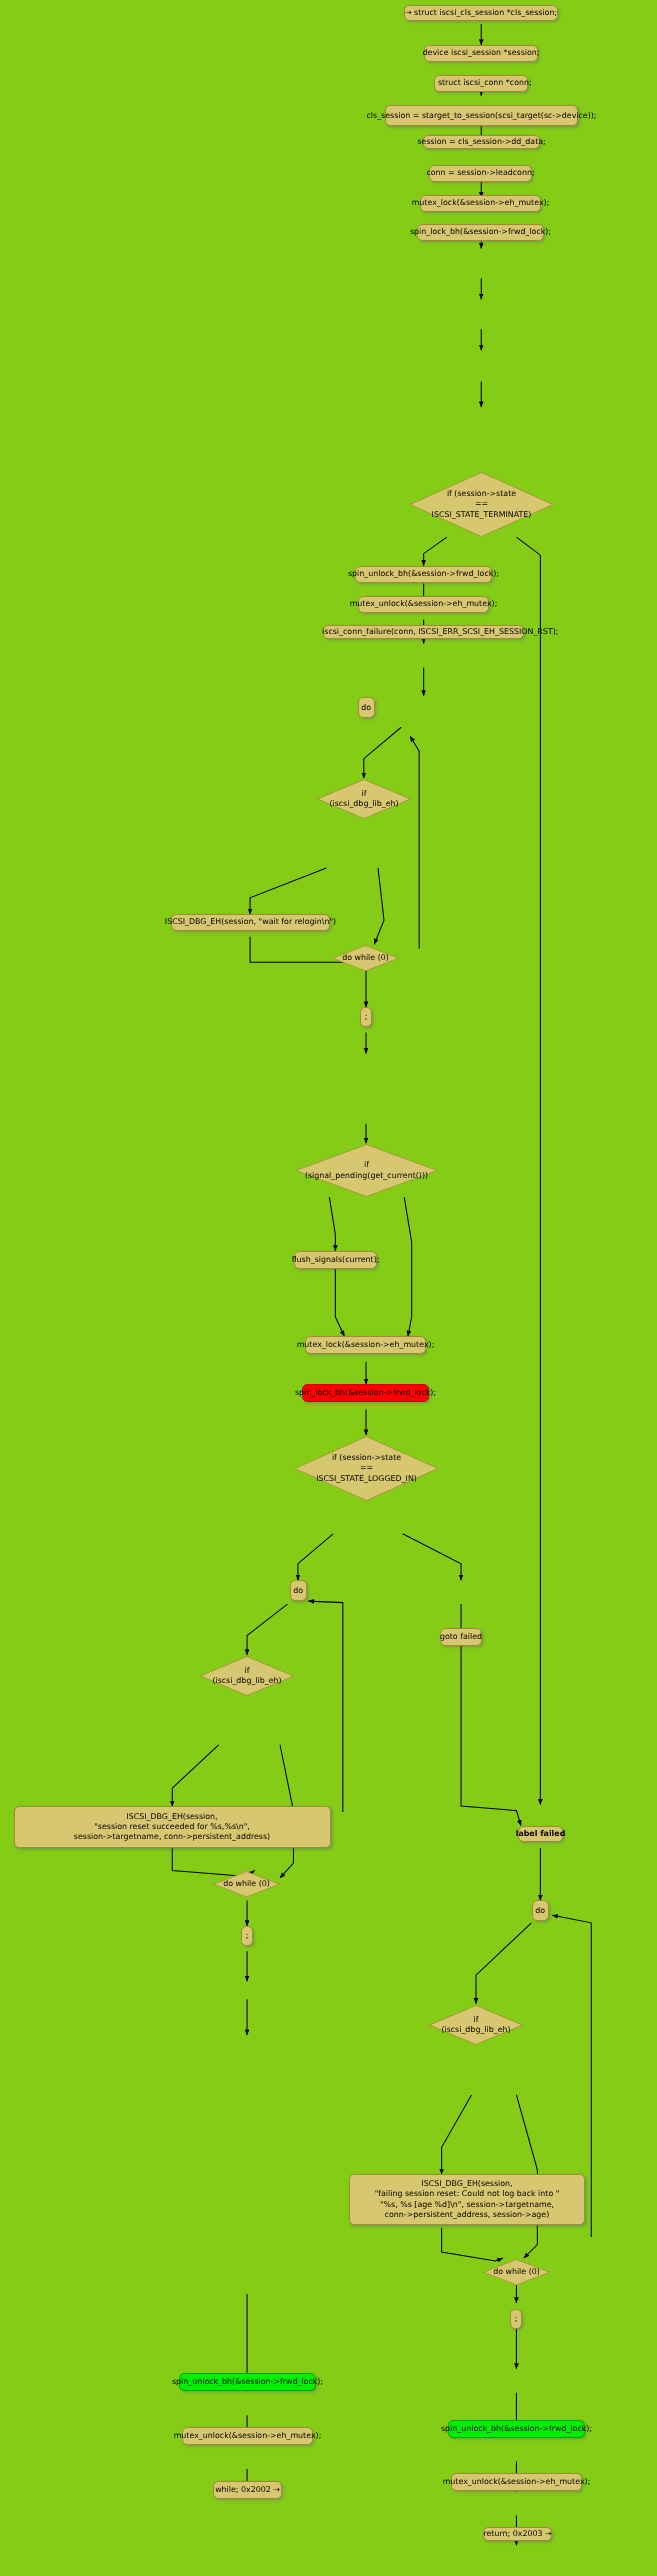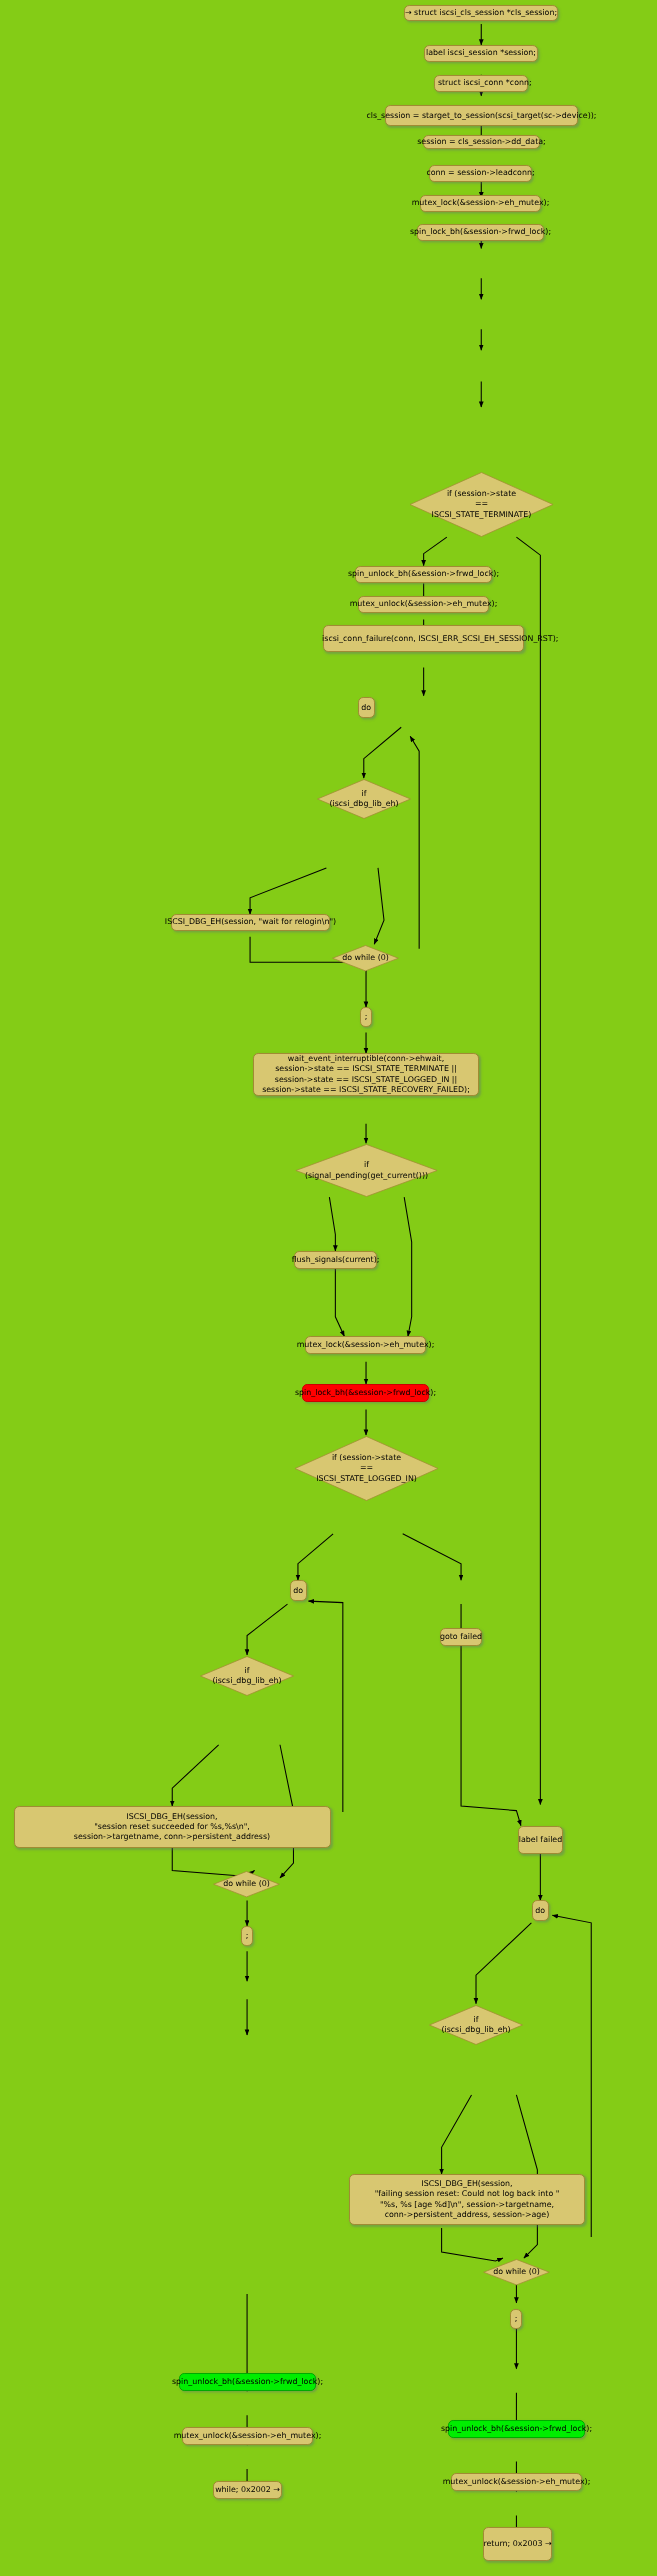--- a/index.html
+++ b/index.html
@@ -166,21 +166,21 @@
       <path d="M690,3046 L690,3078"></path>
       <path d="M690,3112 L690,3166"></path>
       <path d="M690,3198 L690,3258"></path>
       <path d="M690,3290 L690,3330"></path>
       <path d="M690,3362 L690,3402"></path>
     </g>
   </svg>
 
   <div class="node rect" style="left:404px; top:4.5px; width:154px; height:16.5px;">→ struct iscsi_cls_session *cls_session;</div>
 
-  <div class="node rect" style="left:424px; top:45px; width:114px; height:16.5px;">label iscsi_session *session;</div>
+  <div class="node rect" style="left:424px; top:45px; width:114px; height:16.5px;">device iscsi_session *session;</div>
 
   <div class="node rect" style="left:434px; top:75px; width:94px; height:16.5px;padding-left:12px;">struct iscsi_conn *conn;</div>
 
   <div class="node rect" style="left:385px; top:105px; width:193px; height:21px;">cls_session = starget_to_session(scsi_target(sc-&gt;device));</div>
 
   <div class="node rect" style="left:423px; top:135px; width:117px; height:14px;">session = cls_session-&gt;dd_data;</div>
 
   <div class="node rect" style="left:429px; top:165px; width:103px; height:16.5px;">conn = session-&gt;leadconn;</div>
 
   <div class="node rect" style="left:420px; top:195px; width:121px; height:16.5px;">mutex_lock(&amp;session-&gt;eh_mutex);</div>
@@ -193,21 +193,21 @@
     </svg>
     <div class="dlabel">if (session-&gt;state
 ==
 ISCSI_STATE_TERMINATE)</div>
   </div>
 
   <div class="node rect" style="left:355px; top:566px; width:137px; height:16.5px;">spin_unlock_bh(&amp;session-&gt;frwd_lock);</div>
 
   <div class="node rect" style="left:358px; top:596px; width:131px; height:16.5px;">mutex_unlock(&amp;session-&gt;eh_mutex);</div>
 
-  <div class="node rect" style="left:323px; top:625px; width:201px; height:27px;padding-left:38px;">iscsi_conn_failure(conn, ISCSI_ERR_SCSI_EH_SESSION_RST);</div>
+  <div class="node rect" style="left:323px; top:625px; width:201px; height:14px;padding-left:38px;">iscsi_conn_failure(conn, ISCSI_ERR_SCSI_EH_SESSION_RST);</div>
 
   <div class="node rect" style="left:358px; top:697px; width:16.5px; height:21px;">do</div>
 
   <div class="diamond-wrap" style="left:316px; top:778px; width:96px; height:42px;">
     <svg class="dshape" width="96" height="42" viewBox="0 0 128 56">
       <polygon points="64,2 126,28 64,54 2,28" fill="#d8c771" stroke="#a08b33" stroke-width="1"></polygon>
     </svg>
     <div class="dlabel">if
 (iscsi_dbg_lib_eh)</div>
   </div>
@@ -216,24 +216,20 @@
 
   <div class="diamond-wrap" style="left:331px; top:944px; width:69px; height:28.4px;">
     <svg class="dshape" width="69" height="28.4" viewBox="0 0 92 38">
       <polygon points="46,2 90,19 46,36 2,19" fill="#d8c771" stroke="#a08b33" stroke-width="1"></polygon>
     </svg>
     <div class="dlabel">do while (0)</div>
   </div>
 
   <div class="node rect" style="left:360px; top:1007px; width:12px; height:19.5px;">;</div>
 
-  <div class="node rect" style="left:253px; top:1053px; width:226px; height:43px; line-height:1.3;">wait_event_interruptible(conn-&gt;ehwait,
-session-&gt;state == ISCSI_STATE_TERMINATE ||
-session-&gt;state == ISCSI_STATE_LOGGED_IN ||
-session-&gt;state == ISCSI_STATE_RECOVERY_FAILED);</div>
 
   <div class="diamond-wrap" style="left:294px; top:1143px; width:145px; height:55px;">
     <svg class="dshape" width="145" height="55" viewBox="0 0 194 74">
       <polygon points="97,2 192,37 97,72 2,37" fill="#d8c771" stroke="#a08b33" stroke-width="1"></polygon>
     </svg>
     <div class="dlabel">if
 (signal_pending(get_current()))</div>
   </div>
 
   <div class="node rect" style="left:294px; top:1251px; width:83px; height:18px;">flush_signals(current);</div>
@@ -260,21 +256,21 @@
       <polygon points="64,2 126,28 64,54 2,28" fill="#d8c771" stroke="#a08b33" stroke-width="1"></polygon>
     </svg>
     <div class="dlabel">if
 (iscsi_dbg_lib_eh)</div>
   </div>
 
   <div class="node rect" style="left:13.5px; top:1806px; width:317px; height:42px; line-height:1.3;">ISCSI_DBG_EH(session,
 "session reset succeeded for %s,%s\n",
 session-&gt;targetname, conn-&gt;persistent_address)</div>
 
-  <div class="node rect" style="left:518px; top:1826px; width:45px; height:28px;">label failed</div>
+  <div class="node rect" style="left:518px; top:1826px; width:45px; height:16px;font-weight:bold;">label failed</div>
 
   <div class="node rect" style="left:532px; top:1900px; width:16.5px; height:21px;">do</div>
 
   <div class="diamond-wrap" style="left:428px; top:2004px; width:96px; height:42px;">
     <svg class="dshape" width="96" height="42" viewBox="0 0 128 56">
       <polygon points="64,2 126,28 64,54 2,28" fill="#d8c771" stroke="#a08b33" stroke-width="1"></polygon>
     </svg>
     <div class="dlabel">if
 (iscsi_dbg_lib_eh)</div>
   </div>
@@ -305,16 +301,16 @@
     </svg>
     <div class="dlabel">do while (0)</div>
   </div>
 
   <div class="node rect" style="left:510px; top:2309px; width:12px; height:19.5px;">;</div>
 
   <div class="node rect green" style="left:448px; top:2420px; width:137px; height:18px;">spin_unlock_bh(&amp;session-&gt;frwd_lock);</div>
 
   <div class="node rect" style="left:451px; top:2473px; width:131px; height:18px;">mutex_unlock(&amp;session-&gt;eh_mutex);</div>
 
-  <div class="node rect" style="left:483px; top:2527px; width:69px; height:34px;">return; 0x2003 →</div>
+  <div class="node rect" style="left:483px; top:2527px; width:69px; height:14px;">return; 0x2003 →</div>
 
 </div>
 
 
 </body></html>

